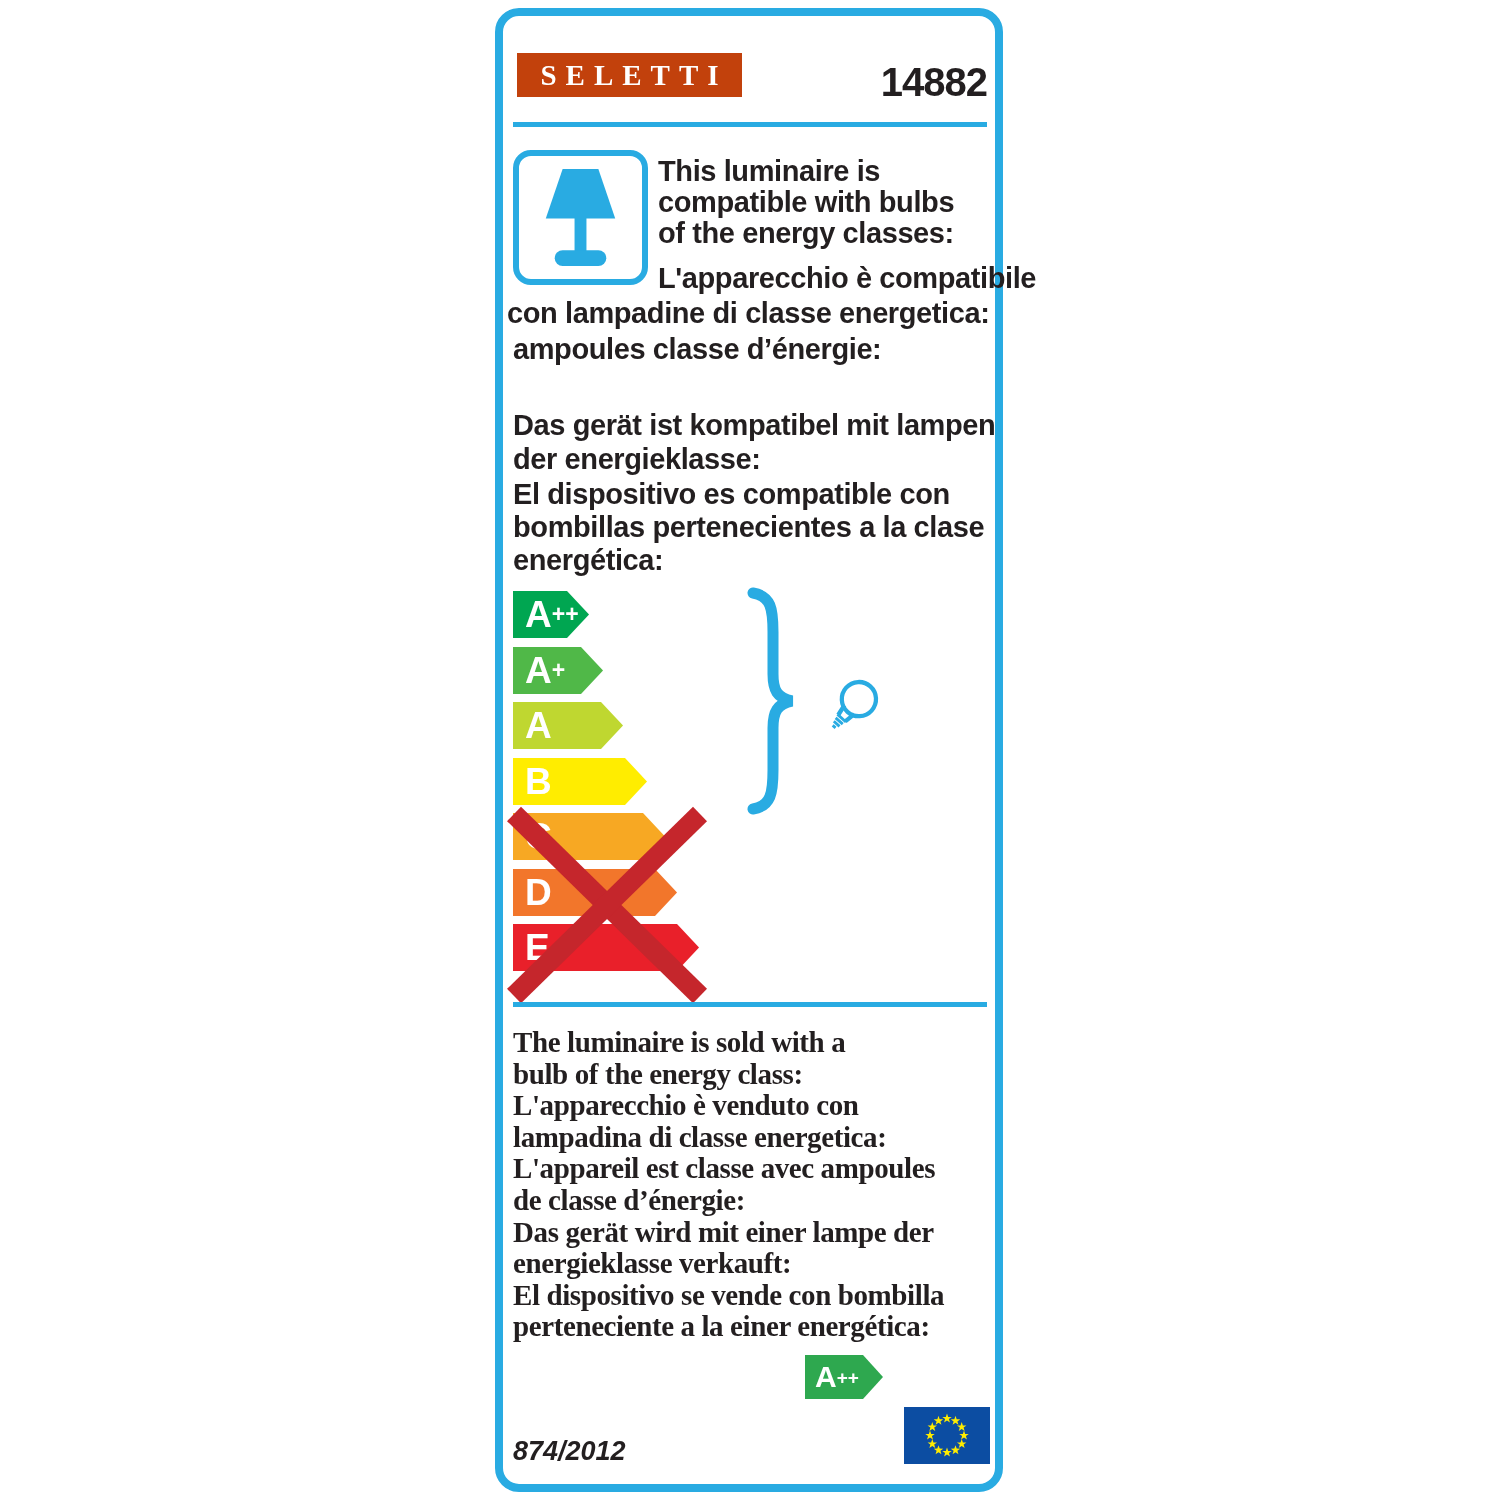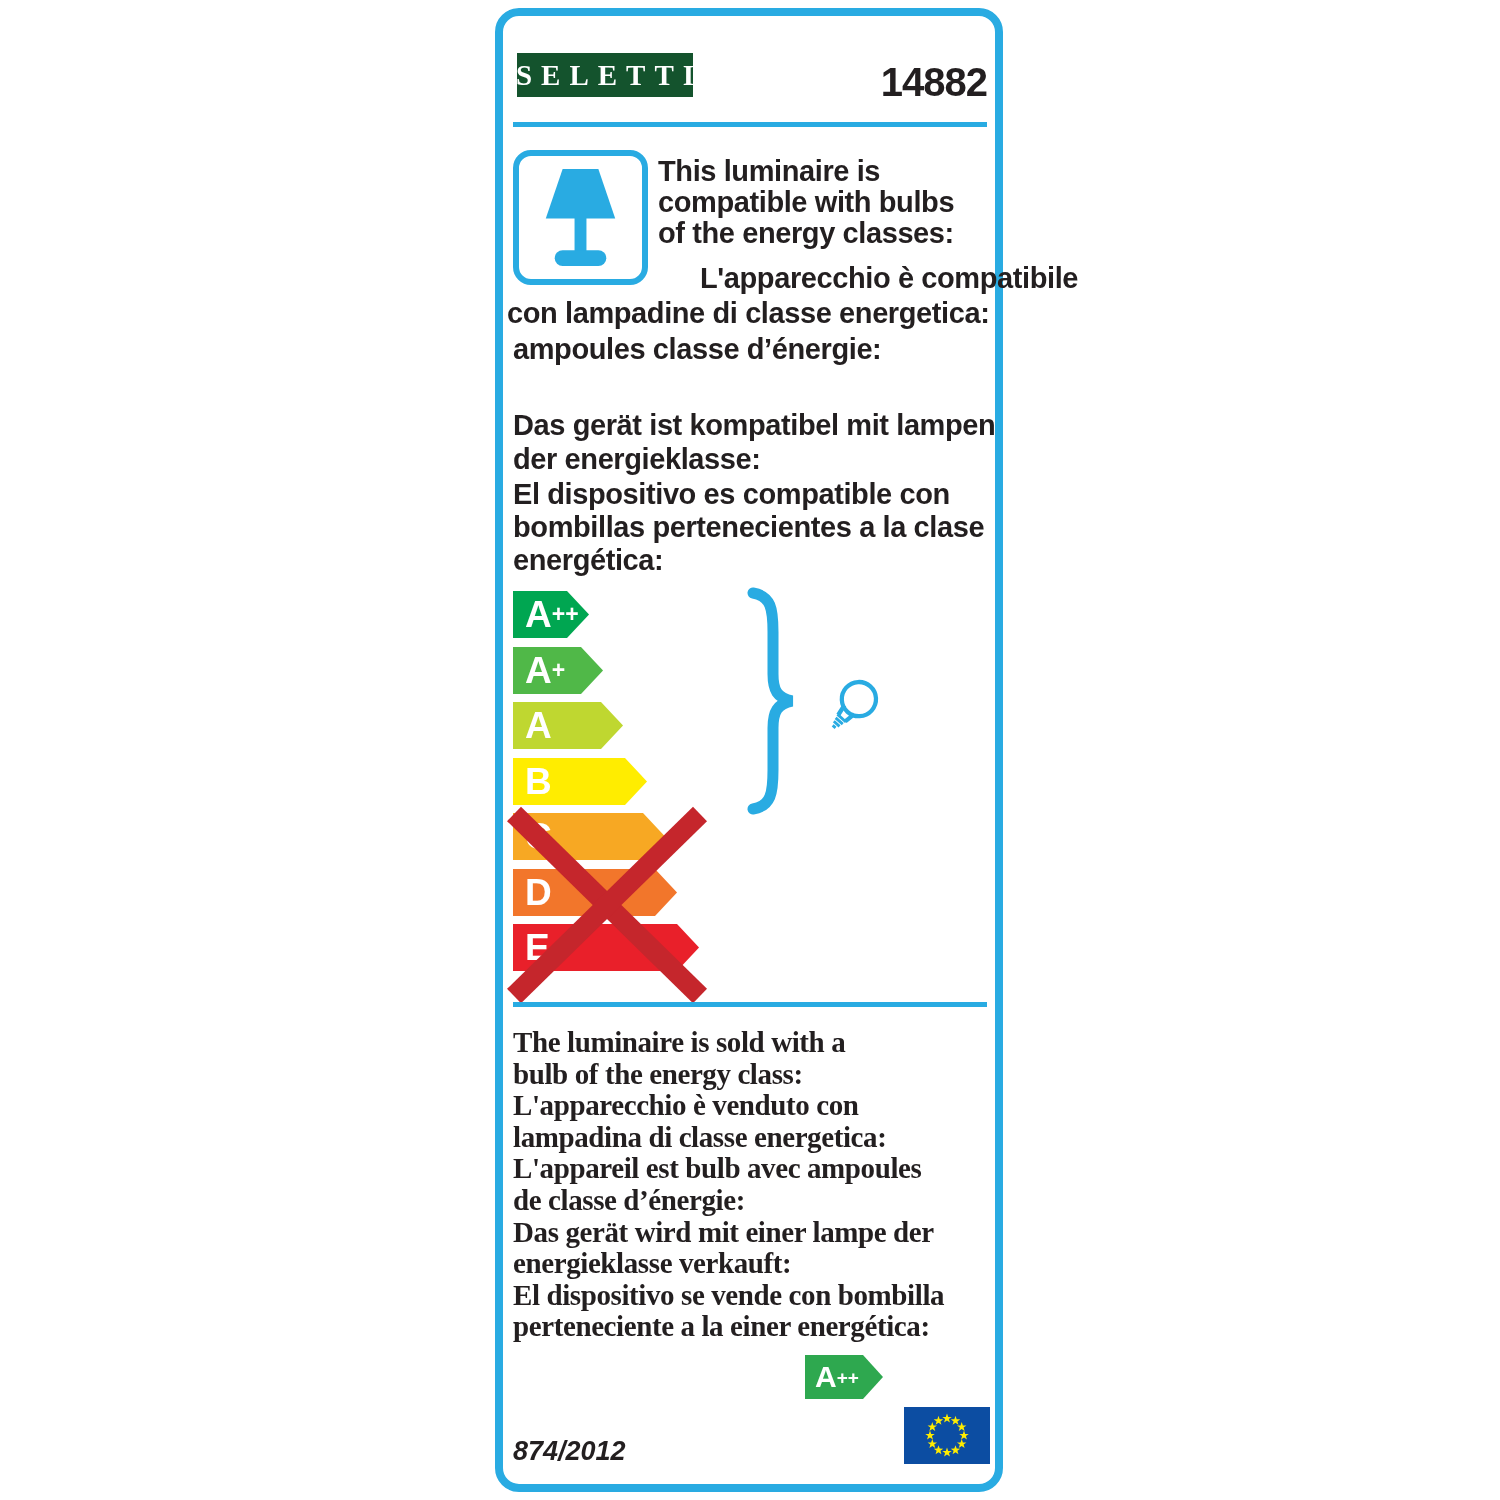--- a/index.html
+++ b/index.html
@@ -2,38 +2,38 @@
 <html><head>
 <meta charset="utf-8">
 <style>
   html,body{margin:0;padding:0;background:#ffffff;}
   .canvas{position:relative;width:1500px;height:1500px;background:#ffffff;overflow:hidden;
           font-family:"Liberation Sans", sans-serif;color:#231F20;}
   .label{position:absolute;left:495px;top:8px;width:508px;height:1484px;box-sizing:border-box;
          border:8px solid #29ABE2;border-radius:24px;background:#ffffff;}
   .inner{position:absolute;left:0;top:0;width:492px;height:1468px;}
 
-  .brand-box{position:absolute;left:14px;top:37px;width:176px;height:44px;background:#14532d;
+  .brand-box{position:absolute;left:14px;top:37px;width:225px;height:44px;background:#c2410c;
              display:flex;align-items:center;justify-content:center;}
   .brand-box span{color:#ffffff;font-family:"Liberation Serif", serif;font-weight:bold;
                   font-size:29px;letter-spacing:9px;padding-left:9px;}
   .product-num{position:absolute;right:8px;top:44px;font-size:40px;font-weight:bold;letter-spacing:-1px;}
 
   .rule{position:absolute;left:10px;width:474px;height:5px;background:#29ABE2;}
   .rule1{top:106px;}
   .rule2{top:986px;}
 
   .lamp-box{position:absolute;left:10px;top:134px;width:135px;height:135px;box-sizing:border-box;
             border:6px solid #29ABE2;border-radius:18px;background:#fff;}
   .lamp-box svg{position:absolute;left:0;top:0;width:123px;height:123px;}
 
   .txt{position:absolute;font-size:29px;font-weight:bold;letter-spacing:-0.4px;color:#231F20;}
   .txt div{white-space:nowrap;}
   .en-block{left:155px;top:140px;line-height:31px;}
-  .it-line1{left:155px;top:247px;line-height:31px;margin-left:42px;}
+  .it-line1{left:155px;top:247px;line-height:31px;}
   .it-line2{left:4px;top:282px;line-height:31px;}
   .fr-block{left:10px;top:316px;line-height:34px;}
   .de-block{left:10px;top:392px;line-height:34px;}
   .es-block{left:10px;top:462px;line-height:33px;}
 
   .arrow{position:absolute;left:10px;height:47px;display:flex;align-items:center;
          clip-path:polygon(0 0, calc(100% - 22px) 0, 100% 50%, calc(100% - 22px) 100%, 0 100%);}
   .arrow .letter{color:#ffffff;font-weight:bold;font-size:37px;padding-left:12px;line-height:1;}
   .arrow .sup{color:#ffffff;font-weight:bold;font-size:23px;vertical-align:9px;line-height:1;}
 
@@ -149,21 +149,21 @@
         </g>
       </svg>
 
       <div class="rule rule2"></div>
 
       <div class="txt sold-block">
         <div>The luminaire is sold with a</div>
         <div>bulb of the energy class:</div>
         <div>L'apparecchio è venduto con</div>
         <div>lampadina di classe energetica:</div>
-        <div>L'appareil est bulb avec ampoules</div>
+        <div>L'appareil est classe avec ampoules</div>
         <div>de classe d’énergie:</div>
         <div>Das gerät wird mit einer lampe der</div>
         <div>energieklasse verkauft:</div>
         <div>El dispositivo se vende con bombilla</div>
         <div>perteneciente a la einer energética:</div>
       </div>
 
       <div class="mini-arrow" style="background: rgb(46, 168, 79);">
         <span class="letter">A</span>
           <span class="sup">++</span>

